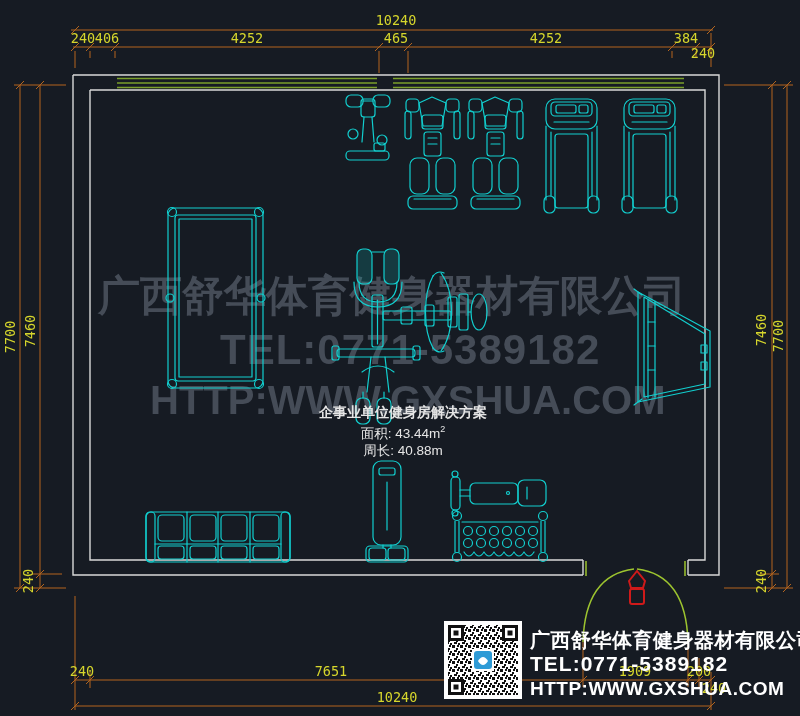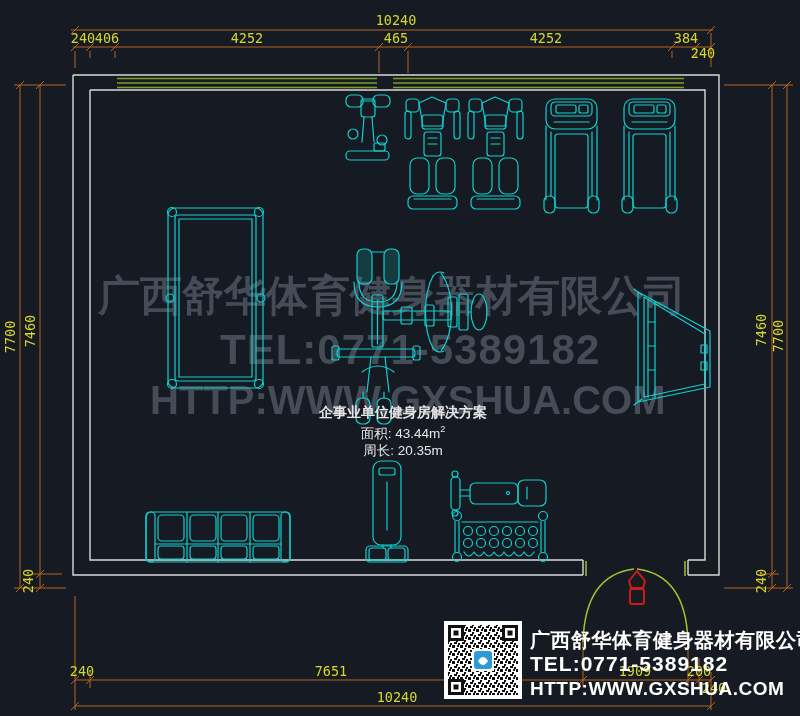--- a/index.html
+++ b/index.html
@@ -261,21 +261,21 @@
         <circle cx="533" cy="531" r="4.5"></circle>
           <circle cx="533" cy="543" r="4.5"></circle>
         <path d="M464,552 Q469,560 474,552 Q479,560 484,552 Q489,560 494,552 Q499,560 504,552 Q509,560 514,552 Q519,560 524,552 Q529,560 534,552"></path>
       </g>
     </g>
   </svg>
 
   <div id="plan-info">
     <div class="t">企事业单位健身房解决方案</div>
     <div><span>面积: 43.44m</span><sup>2</sup></div>
-    <div>周长: 20.35m</div>
+    <div>周长: 40.88m</div>
   </div>
 
   <div id="footer">
     <svg id="qr" viewBox="0 0 78 78">
       <rect x="0" y="0" width="78" height="78" fill="#ffffff"></rect>
       <rect x="4" y="4" width="70" height="70" fill="url(#qrm)"></rect>
       <g>
         <rect x="4" y="4" width="16" height="16" fill="#111"></rect>
           <rect x="7" y="7" width="10" height="10" fill="#fff"></rect>
           <rect x="9.5" y="9.5" width="5" height="5" fill="#111"></rect>

